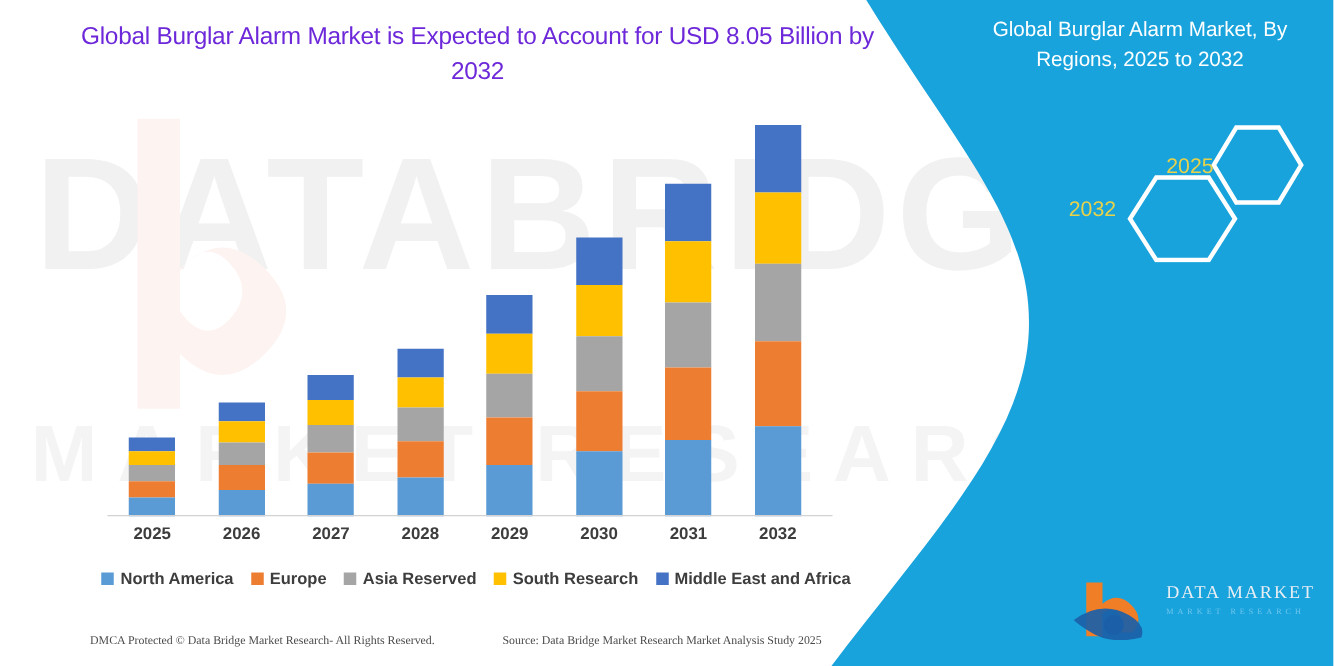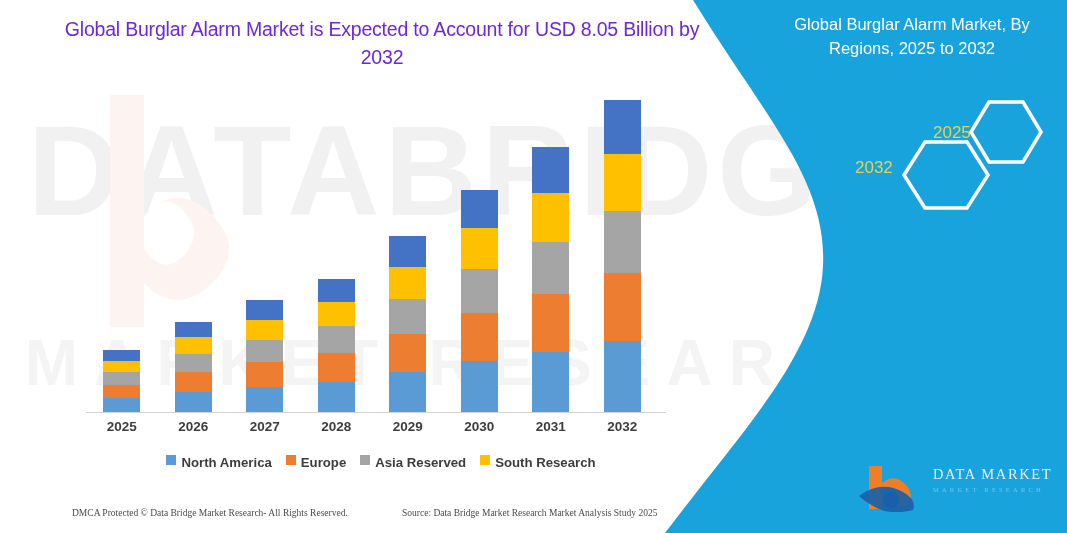--- a/index.html
+++ b/index.html
@@ -57,21 +57,21 @@
   }
   .xlabel {
     width: 71.5px; text-align: center;
     font-size: 13.5px; font-weight: bold; color: #3d3d3d;
   }
 
   #legend {
     position: absolute; left: 86px; top: 455px; width: 590px;
     display: flex; justify-content: center; align-items: center; gap: 14px;
   }
-  .legend-item { display: flex; align-items: flex-start; gap: 5px; }
+  .legend-item { display: flex; align-items: center; gap: 5px; }
   .legend-swatch { width: 10px; height: 10px; display: block; }
   .legend-label { font-size: 13.2px; font-weight: bold; color: #3d3d3d; white-space: nowrap; }
 
   #footer-left {
     position: absolute; left: 72px; top: 508px;
     font-family: "Liberation Serif", serif;
     font-size: 9.5px; color: #4a4a4a; white-space: nowrap;
   }
   #footer-right {
     position: absolute; left: 402px; top: 508px;
@@ -214,20 +214,24 @@
         <span class="legend-label">Europe</span>
       </div>
       <div class="legend-item">
         <span class="legend-swatch" style="background: rgb(165, 165, 165);"></span>
         <span class="legend-label">Asia Reserved</span>
       </div>
       <div class="legend-item">
         <span class="legend-swatch" style="background: rgb(255, 192, 0);"></span>
         <span class="legend-label">South Research</span>
       </div>
+      <div class="legend-item">
+        <span class="legend-swatch" style="background: rgb(68, 114, 196);"></span>
+        <span class="legend-label">Middle East and Africa</span>
+      </div>
     </div>
 
   <div id="footer-left">DMCA Protected © Data Bridge Market Research-  All Rights Reserved.</div>
   <div id="footer-right">Source: Data Bridge Market Research  Market Analysis Study 2025</div>
 
   <div id="blue-panel">
     <svg viewBox="0 0 420 533" preserveAspectRatio="none">
       <path d="M420 0 H46 C 120 120, 180 180, 176 266 C 172 352, 96 430, 18 533 H420 Z" fill="#19A3DC"></path>
     </svg>
 

